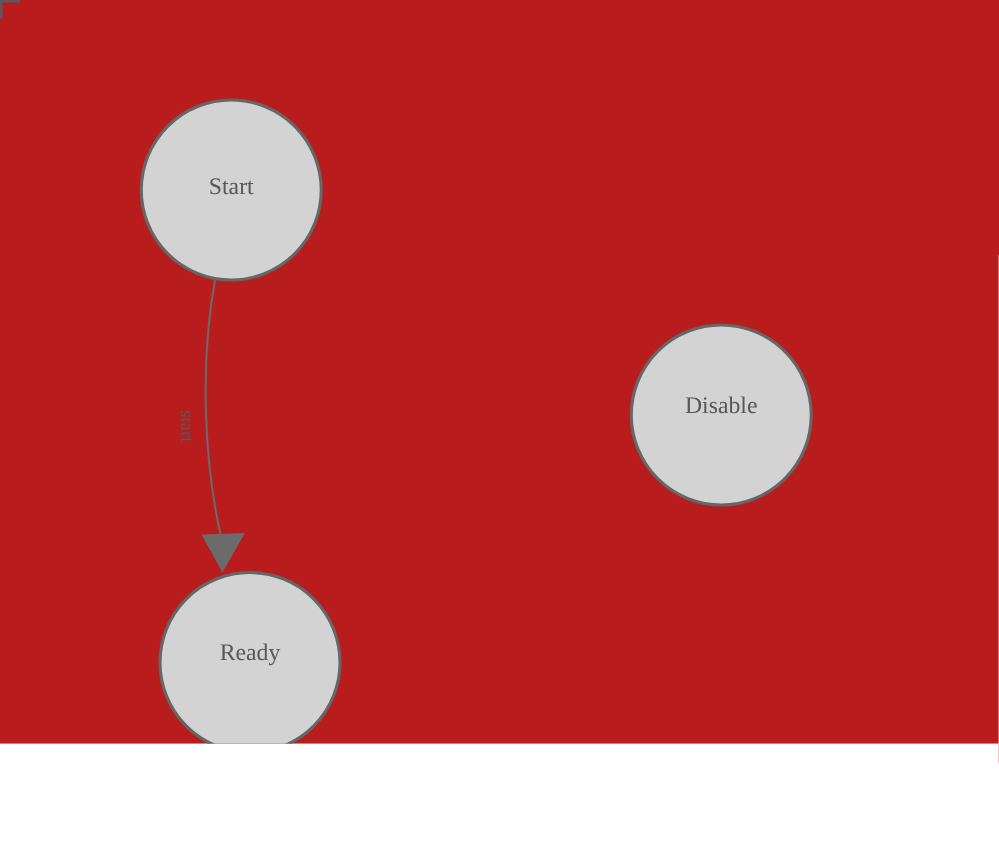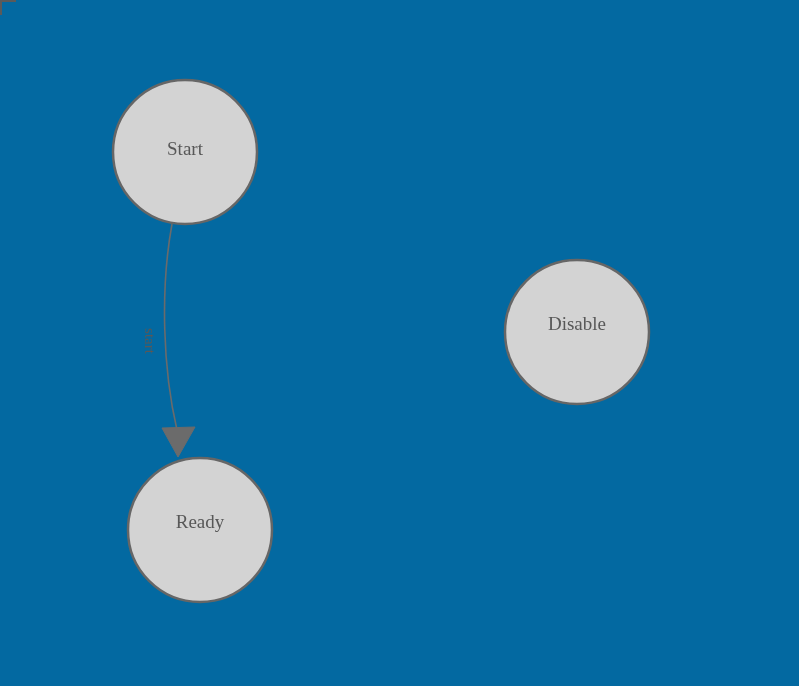--- a/index.html
+++ b/index.html
@@ -7,22 +7,22 @@
     margin: 0;
     padding: 0;
     background: #ffffff;
   }
   body {
     font-family: "Liberation Serif", "DejaVu Serif", serif;
   }
   #canvas {
     position: relative;
     width: 799px;
-    height: 686px;
-    background: #0369a1;
+    height: 595px;
+    background: #b91c1c;
     overflow: hidden;
   }
   #diagram-svg {
     position: absolute;
     left: 0;
     top: 0;
     width: 799px;
     height: 686px;
     display: block;
   }

